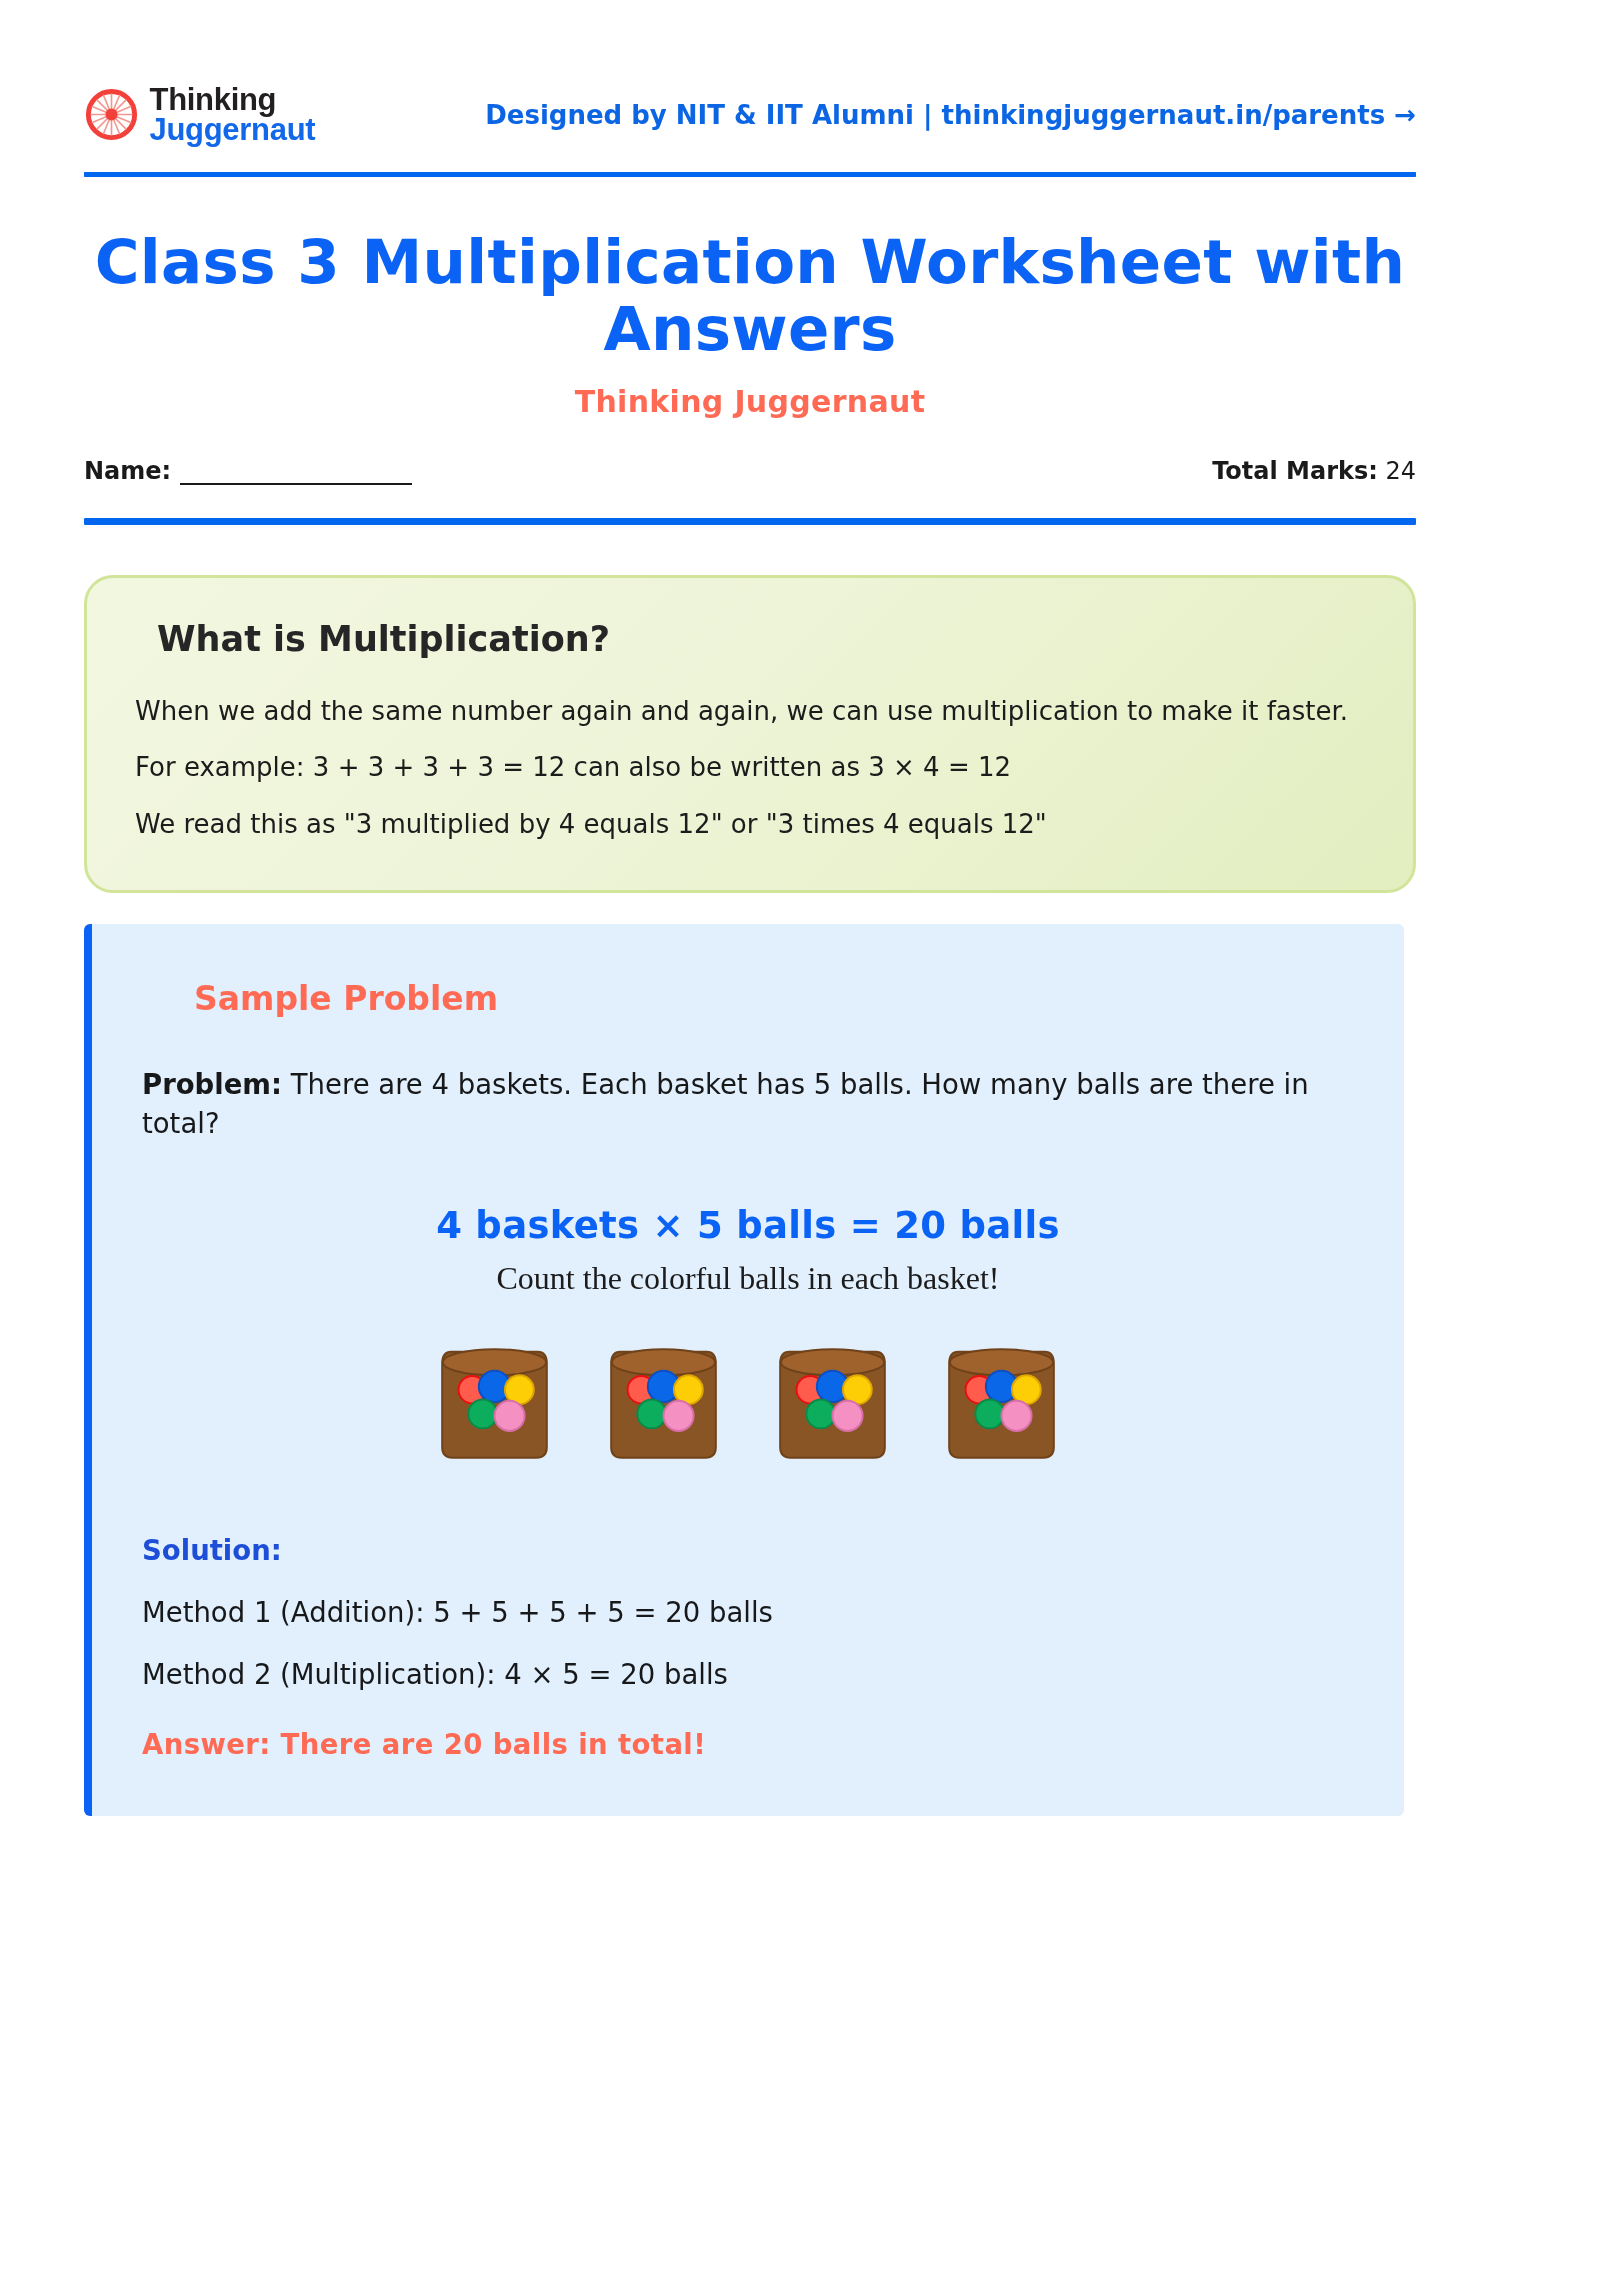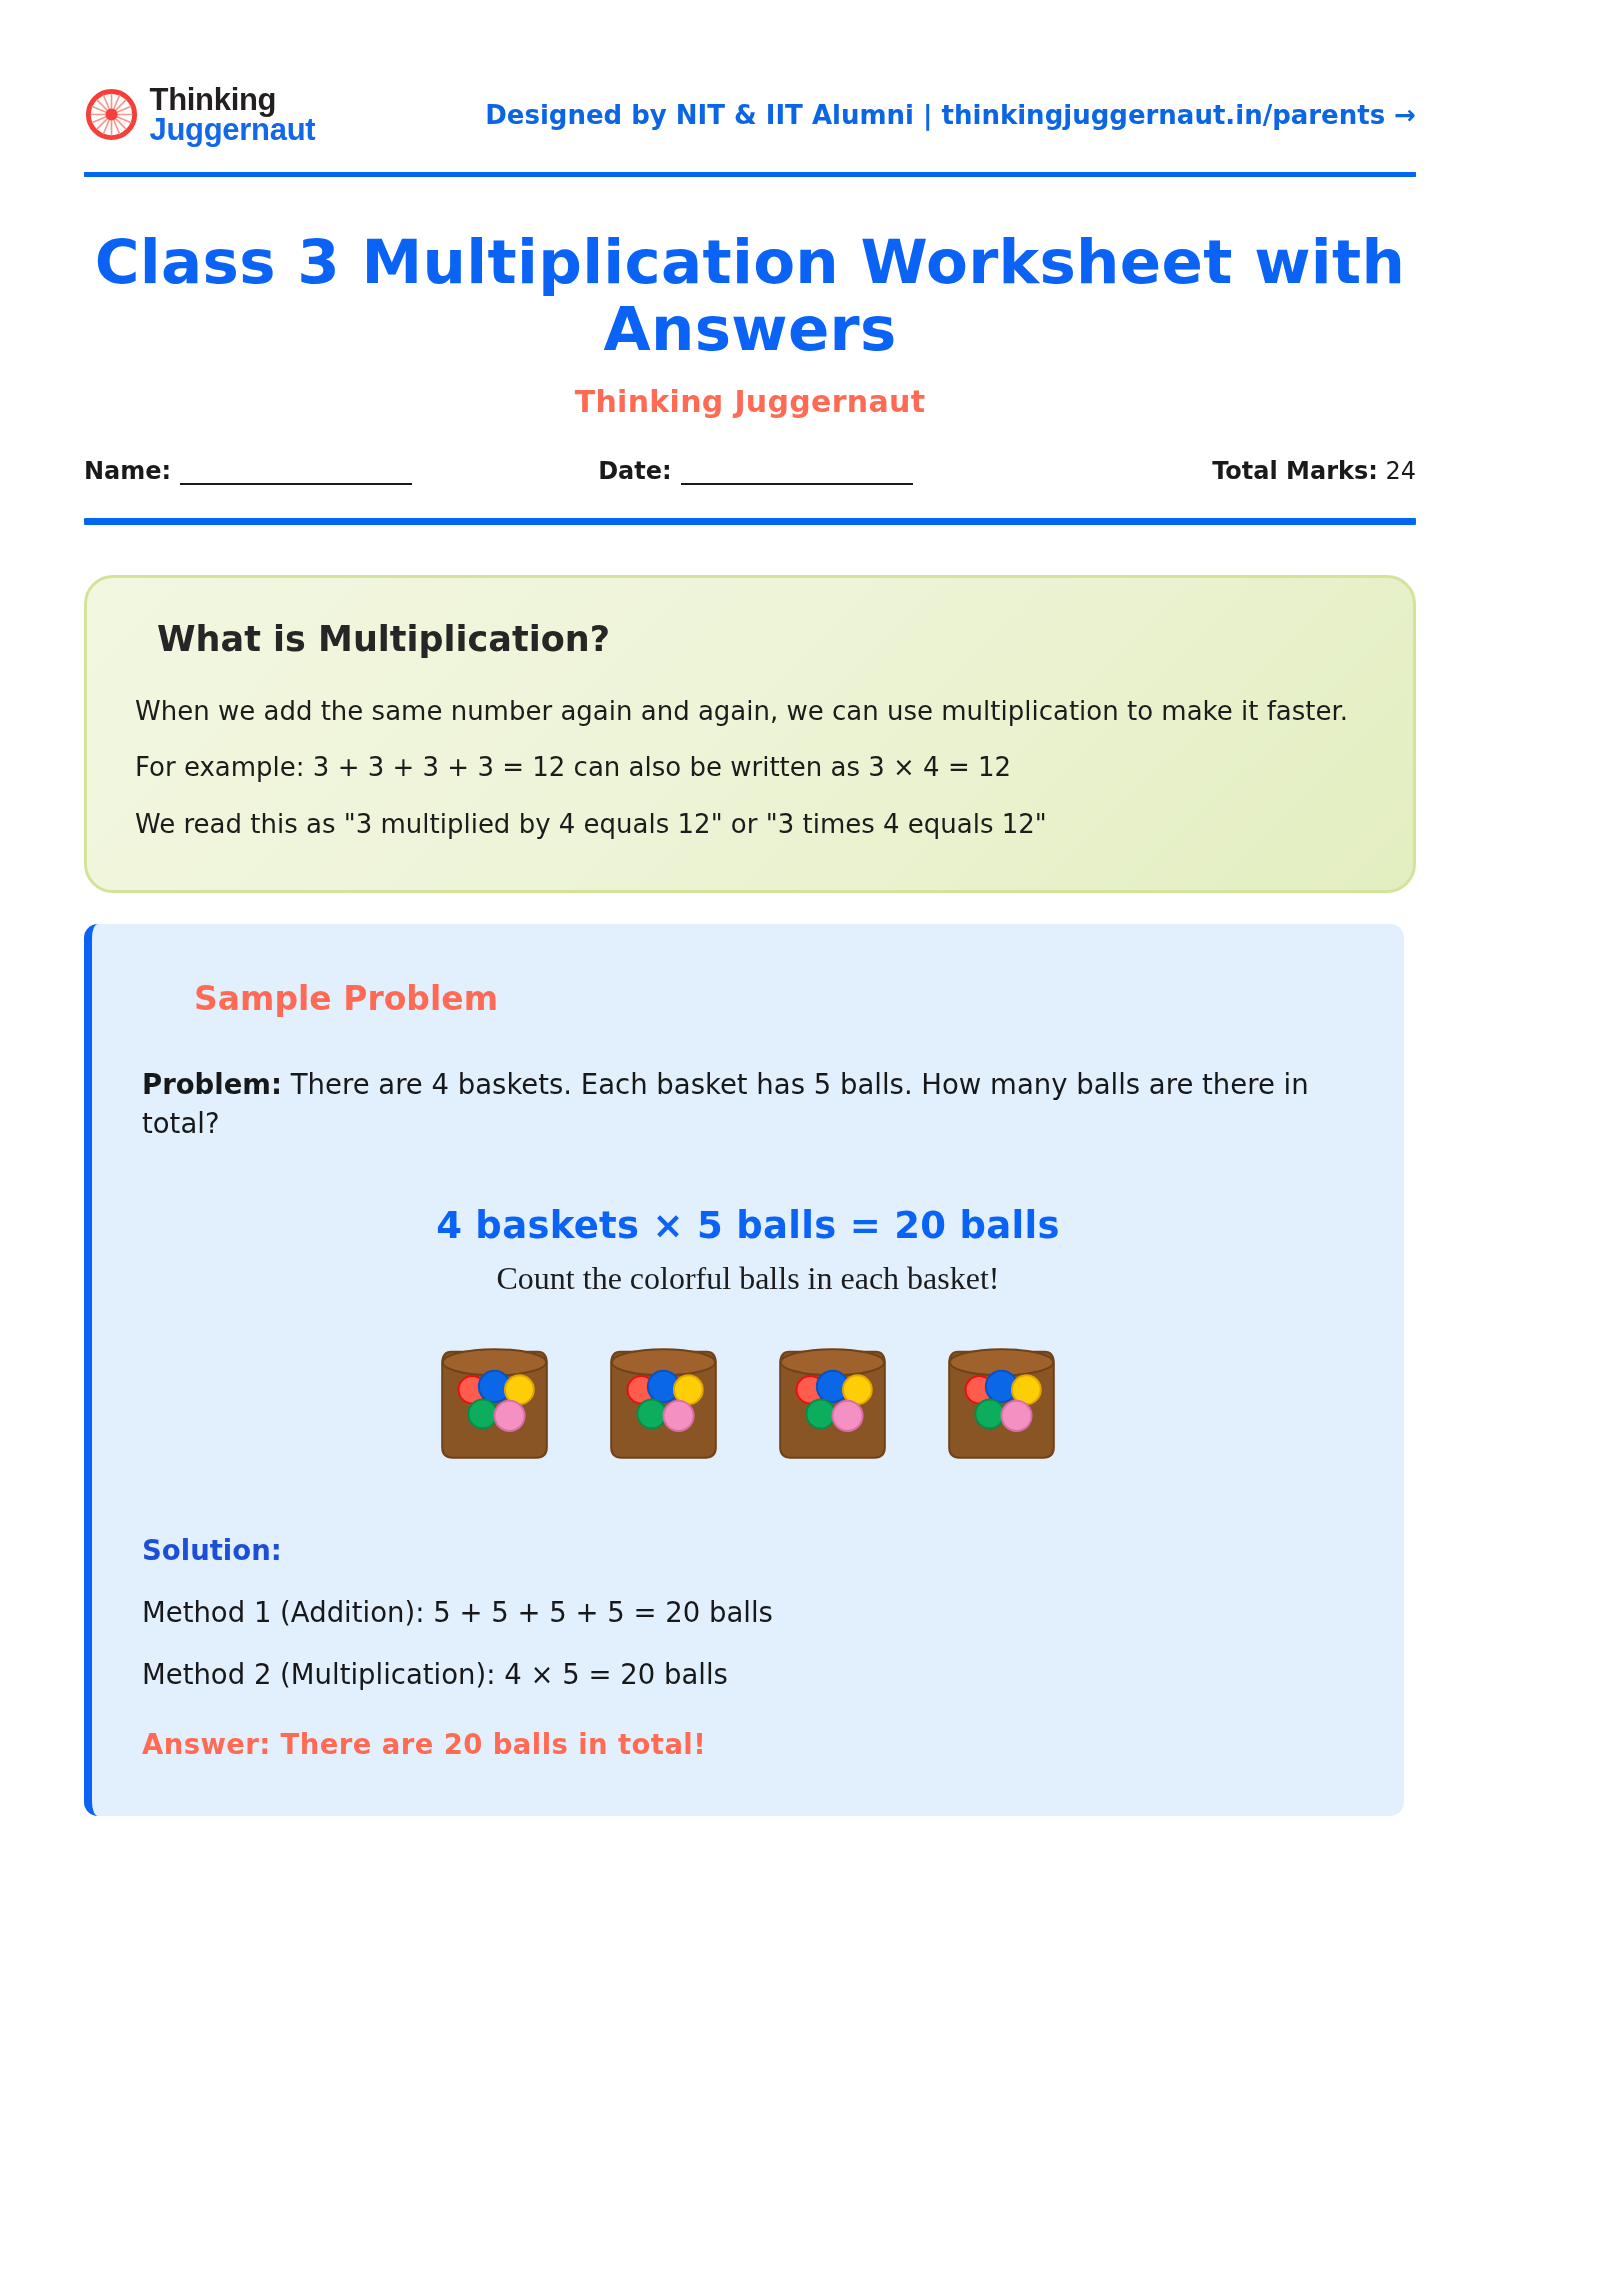--- a/index.html
+++ b/index.html
@@ -191,21 +191,21 @@
   }
   .concept-line:last-child { margin-bottom: 0; }
 
   
   .sample-box {
     position: relative;
     z-index: 3;
     margin: 31px 96px 0 84px;
     background: #e2effc;
     border-left: 8.5px solid #0b63f6;
-    border-radius: 14px;
+    border-radius: 6px;
     padding: 55px 50px 56px 50px;
     box-sizing: border-box;
   }
   .sample-heading {
     font-family: "DejaVu Sans", sans-serif;
     font-weight: bold;
     font-size: 33px;
     color: #ff6a55;
     margin: 0 0 47px 52px;
   }
@@ -313,24 +313,20 @@
   <div class="rule-thin"></div>
 
   <div class="title-block">
     <h1 class="worksheet-title">Class 3 Multiplication Worksheet with Answers</h1>
     <div class="worksheet-subtitle">Thinking Juggernaut</div>
   </div>
 
   <div class="meta-row">
     <div class="meta-name">
       <span class="meta-label">Name:</span>
-      <span class="meta-blank"></span>
-    </div>
-    <div class="meta-date">
-      <span class="meta-label">Date:</span>
       <span class="meta-blank"></span>
     </div>
     <div class="meta-marks">
       <span class="meta-label">Total Marks:</span>
       <span class="meta-marks-value">24</span>
     </div>
   </div>
 
   <div class="rule-thick"></div>
 

